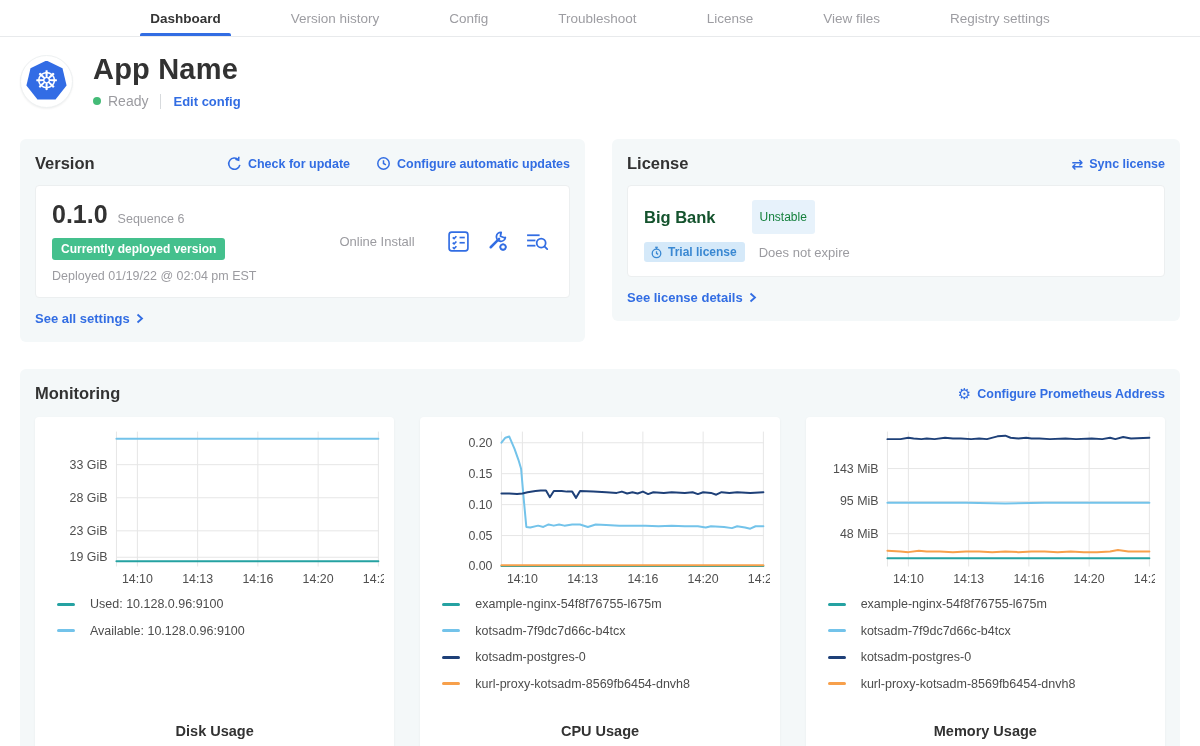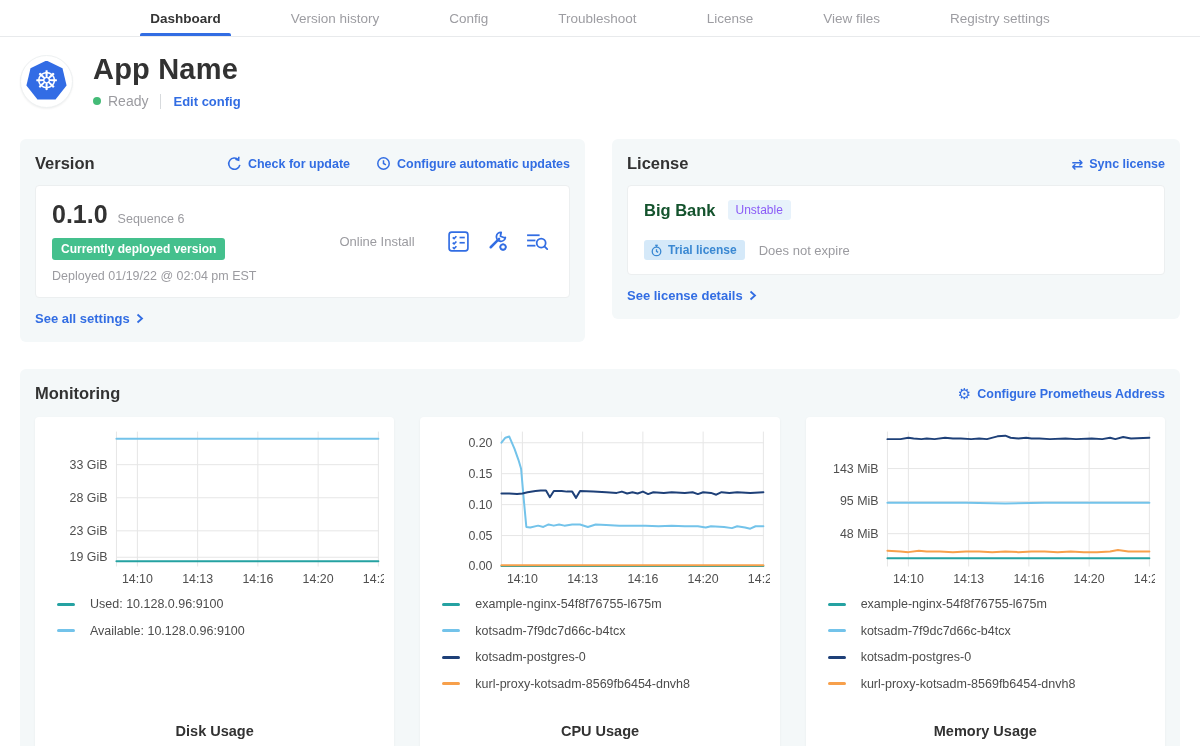--- a/index.html
+++ b/index.html
@@ -54,25 +54,25 @@
   .deployed-badge { display:inline-block; margin-top:9px; background:#44c08d; color:#fff;
     font-size:12px; font-weight:bold; padding:4px 9px; border-radius:3px; }
   .deployed-date { margin-top:9px; font-size:12.5px; color:#9b9ba0; }
   .ver-mid { flex:1; text-align:center; color:#9b9ba0; font-weight:normal; font-size:13px; }
   .ver-icons { display:flex; gap:16px; align-items:center; padding-right:4px; }
   .icon-btn { cursor:pointer; display:flex; }
   .see-link { margin-top:13px; display:inline-flex; }
 
   .lic-row1 { display:flex; align-items:center; gap:12px; }
   .lic-name { font-size:16.5px; font-weight:bold; color:#14532d; }
-  .badge-light { background:#e7f2fb; color:#8b5cf6; font-size:12px; padding:3px 8px;
-    border-radius:3px; }
+  .badge-light { background:#e7f2fb; color:#15803d; font-size:12px; padding:10px 8px;
+    border-radius:3px;margin-left:24px; }
   .badge-trial { background:#d5e9f9; color:#3a88d2; font-size:12px; font-weight:bold;
     padding:3px 8px 3px 6px; border-radius:3px; display:inline-flex; align-items:center; gap:5px; }
-  .lic-row2 { margin-top:20px; display:flex; align-items:center; gap:14px;text-align:center; }
+  .lic-row2 { margin-top:8px; display:flex; align-items:center; gap:14px;text-align:center; }
   .lic-expire { color:#9b9ba0; font-size:13px; }
 
   
   .card.monitoring { margin-top:27px; }
   .charts-row { display:flex; gap:26px; margin-top:14px; }
   .chart-panel { flex:1; background:#fff; border-radius:4px;
     box-shadow:0 1px 3px rgba(0,0,0,.05); padding:8px 10px 14px 10px;
     display:flex; flex-direction:column; height:342px; }
   .chart-svg { width:100%; flex:0 0 auto; }
   .legend { margin:10px 0 0 12px; }

